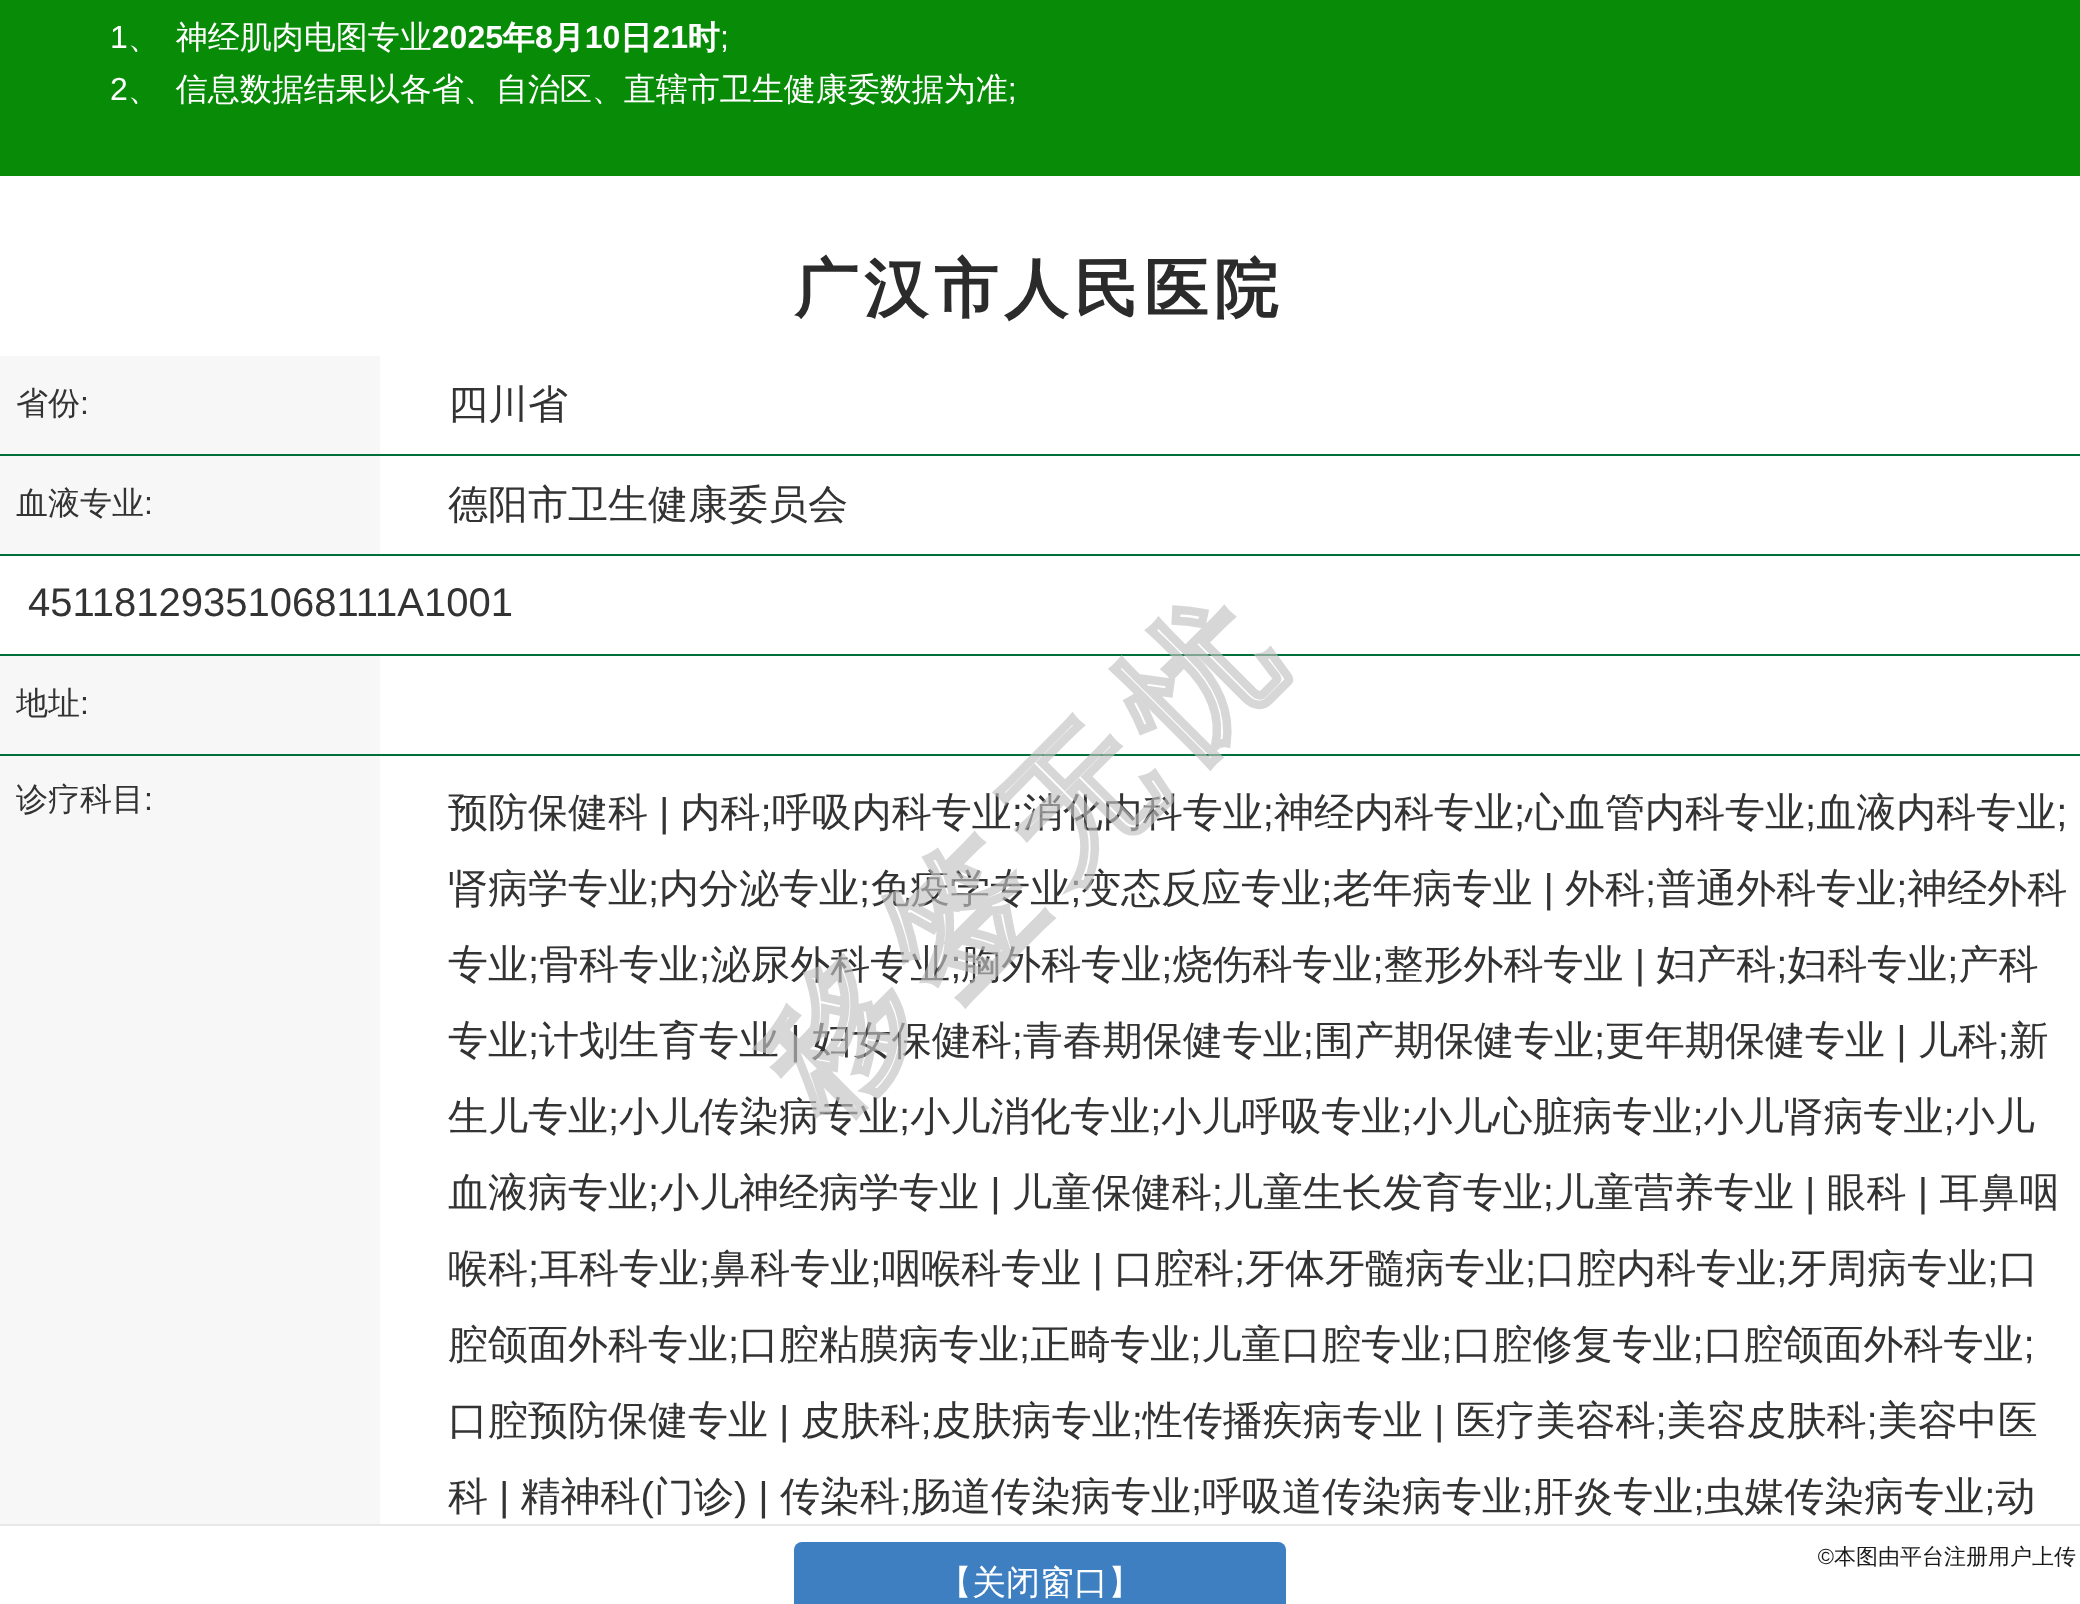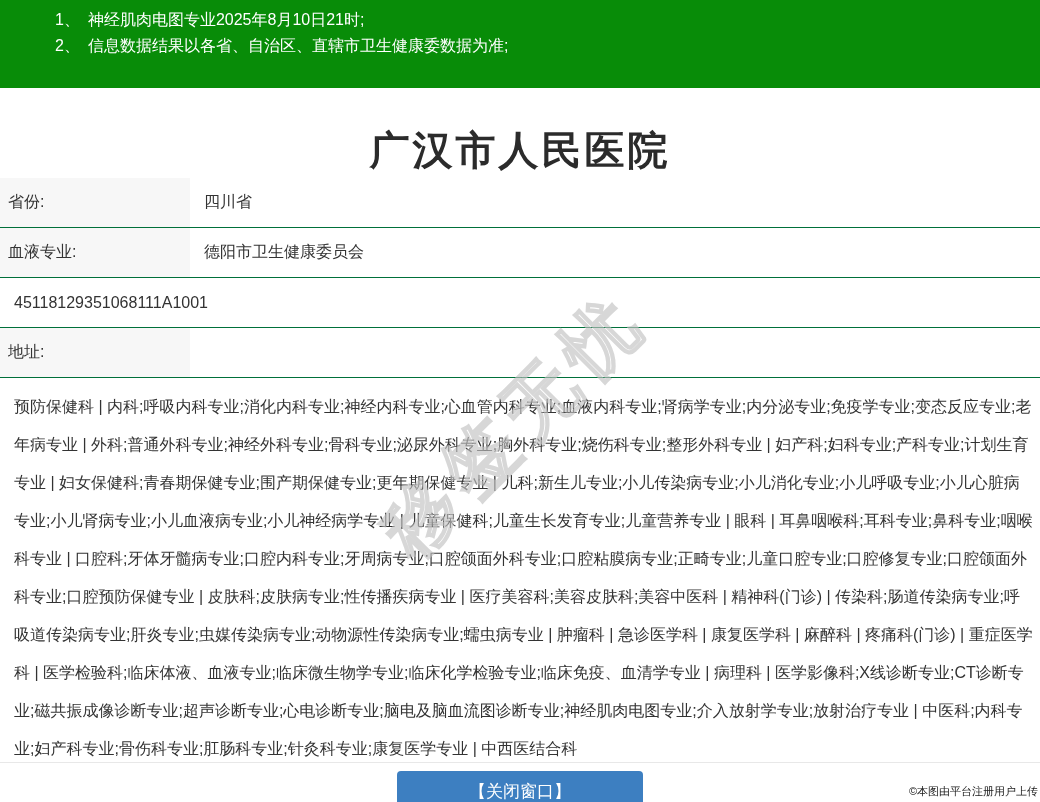--- a/index.html
+++ b/index.html
@@ -11,45 +11,46 @@
   }
   
   .notice-bar{
     background:#088c08;color:#ffffff;
     height:88px;box-sizing:border-box;
     padding:7px 10px 0 55px;
     font-size:16px;line-height:26px;
   }
   .notice-line{white-space:nowrap;}
   .notice-num{display:inline-block;margin-right:8px;}
-  .notice-bold{font-weight:normal;}
+  .notice-bold{font-weight:bold;}
   
   .page-title{
     margin-top:35px;height:45px;
     text-align:center;
-    font-size:40px;font-weight:bold;letter-spacing:3px;color:#2b2b2b;
+    font-size:32px;font-weight:bold;letter-spacing:3px;color:#2b2b2b;
   }
   
   .info-table{margin-top:10px;position:relative;z-index:2;}
   .info-row{
     display:flex;min-height:49px;
     border-top:1px solid #00703a;
+    gap:20px;
   }
   .info-row:first-child{border-top:none;}
   .info-label{
     width:190px;box-sizing:border-box;flex:none;
     background:#f7f7f7;
     display:flex;align-items:center;
     padding-left:8px;
     font-size:16px;color:#333;
   }
   .info-value{
     flex:1;display:flex;align-items:center;
     padding-left:14px;
-    font-size:16px;color:#333;
+    font-size:20px;color:#333;
   }
   .subjects-row{height:384px;overflow:hidden;align-items:stretch;border-bottom:1px solid #e8e8e8;}
   .subjects-row .info-label{align-items:flex-start;padding-top:12px;}
   .subjects-row .info-value{
     display:block;
     padding:10px 6px 0 14px;
     line-height:38px;
   }
   
   .watermark{
@@ -63,21 +64,21 @@
   
   .btn-row{text-align:center;margin-top:8px;}
   .close-btn{
     width:246px;height:40px;
     background:#3d7fc1;color:#ffffff;
     border:none;border-radius:4px;
     font-size:17px;cursor:pointer;
     font-family:"Liberation Sans","DejaVu Sans",sans-serif;
   }
   .attribution{
-    position:absolute;right:2px;bottom:3px;
+    position:absolute;right:2px;bottom:16px;
     font-size:11px;color:#1a1a1a;z-index:4;
     text-shadow:-1px -1px 0 #fff,1px -1px 0 #fff,-1px 1px 0 #fff,1px 1px 0 #fff;
   }
 </style>
 </head>
 <body>
 
 <div class="notice-bar">
   <div class="notice-line"><span class="notice-num">1、</span><span>神经肌肉电图专业</span><span class="notice-bold">2025年8月10日21时</span><span>;</span></div>
   <div class="notice-line"><span class="notice-num">2、</span><span>信息数据结果以各省、自治区、直辖市卫生健康委数据为准;</span><span class="notice-bold"></span><span></span></div>
@@ -96,20 +97,21 @@
     <div class="info-label">血液专业:</div>
     <div class="info-value">德阳市卫生健康委员会</div>
   </div>
   <div class="info-row">
     <div class="info-value">45118129351068111A1001</div>
   </div>
   <div class="info-row">
     <div class="info-label">地址:</div>
   </div>
   <div class="info-row subjects-row">
+    <div class="info-label">诊疗科目:</div>
     <div class="info-value">
       <span>预防保健科 | 内科;呼吸内科专业;消化内科专业;神经内科专业;心血管内科专业;血液内科专业;肾病学专业;内分泌专业;免疫学专业;变态反应专业;老年病专业 | 外科;普通外科专业;神经外科专业;骨科专业;泌尿外科专业;胸外科专业;烧伤科专业;整形外科专业 | 妇产科;妇科专业;产科专业;计划生育专业 | 妇女保健科;青春期保健专业;围产期保健专业;更年期保健专业 | 儿科;新生儿专业;小儿传染病专业;小儿消化专业;小儿呼吸专业;小儿心脏病专业;小儿肾病专业;小儿血液病专业;小儿神经病学专业 | 儿童保健科;儿童生长发育专业;儿童营养专业 | 眼科 | 耳鼻咽喉科;耳科专业;鼻科专业;咽喉科专业 | 口腔科;牙体牙髓病专业;口腔内科专业;牙周病专业;口腔颌面外科专业;口腔粘膜病专业;正畸专业;儿童口腔专业;口腔修复专业;口腔颌面外科专业;口腔预防保健专业 | 皮肤科;皮肤病专业;性传播疾病专业 | 医疗美容科;美容皮肤科;美容中医科 | 精神科(门诊) | 传染科;肠道传染病专业;呼吸道传染病专业;肝炎专业;虫媒传染病专业;动物源性传染病专业;蠕虫病专业 | 肿瘤科 | 急诊医学科 | 康复医学科 | 麻醉科 | 疼痛科(门诊) | 重症医学科 | 医学检验科;临床体液、血液专业;临床微生物学专业;临床化学检验专业;临床免疫、血清学专业 | 病理科 | 医学影像科;X线诊断专业;CT诊断专业;磁共振成像诊断专业;超声诊断专业;心电诊断专业;脑电及脑血流图诊断专业;神经肌肉电图专业;介入放射学专业;放射治疗专业 | 中医科;内科专业;妇产科专业;骨伤科专业;肛肠科专业;针灸科专业;康复医学专业 | 中西医结合科</span>
       <div>******</div>
     </div>
   </div>
 </div>
 
 <div class="btn-row">
   <button class="close-btn">【关闭窗口】</button>
 </div>

